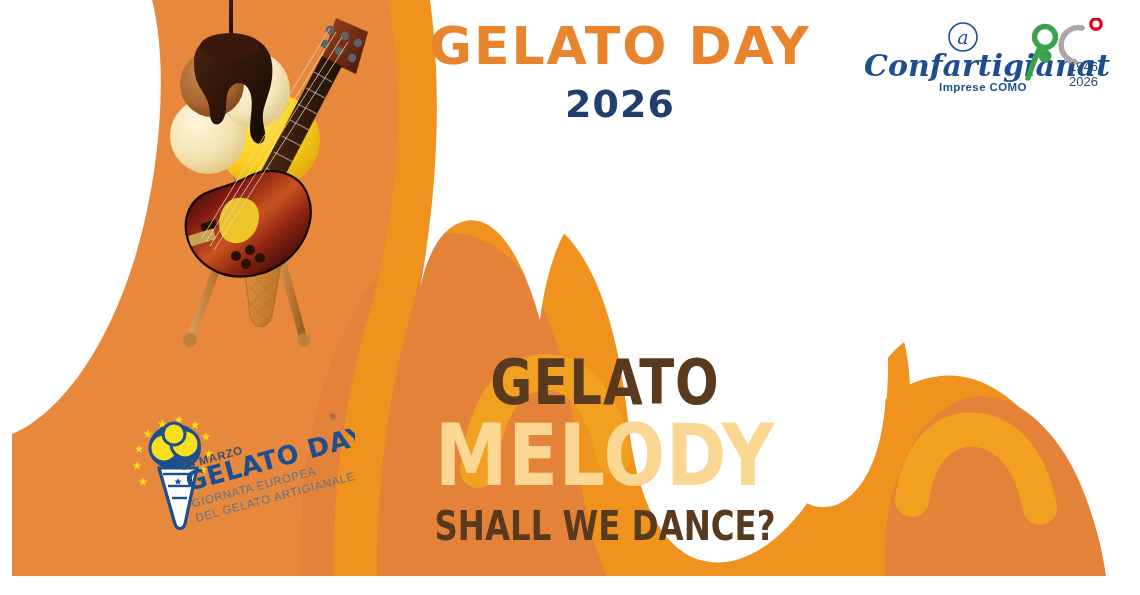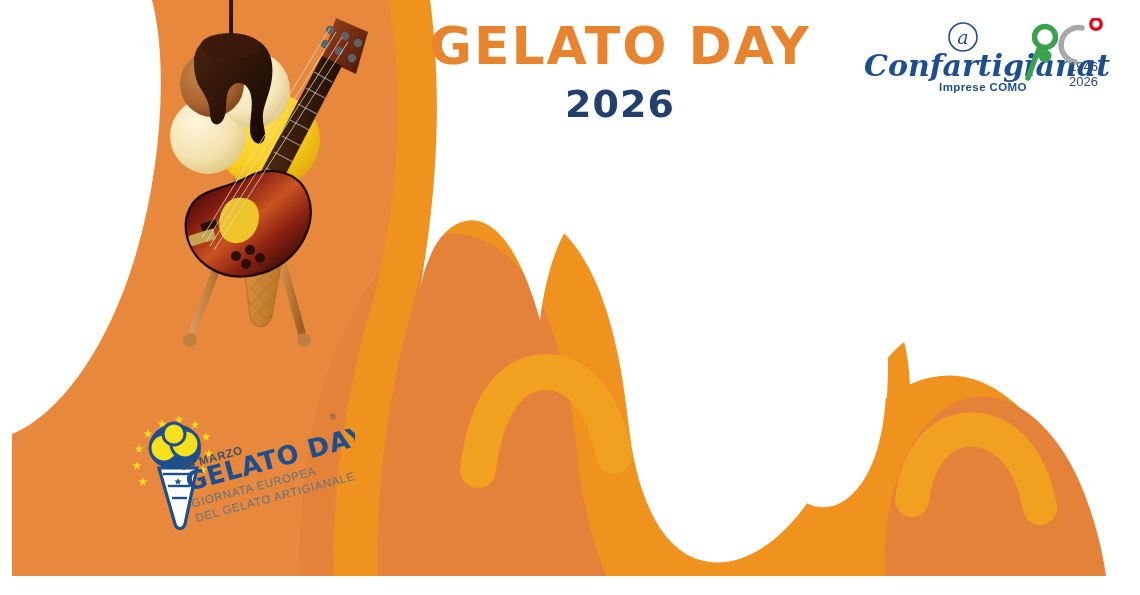--- a/index.html
+++ b/index.html
@@ -340,20 +340,25 @@
         <path d="M192,37 L60,246"></path>
           <path d="M198,42 L64,250"></path>
       </g>
     </g>
   </svg>
 
   <div class="hdr" id="gelato-day-title">GELATO  DAY</div>
 
   <div class="hdr" id="gelato-day-year">2026</div>
 
+  <div id="headline-block">
+    <div class="hl" id="headline-gelato">GELATO</div>
+    <div class="hl" id="headline-melody">MELODY</div>
+    <div class="hl" id="headline-tagline">SHALL WE DANCE?</div>
+  </div>
 
   <svg id="confartigianato-logo" viewBox="0 0 250 90" xmlns="http://www.w3.org/2000/svg">
 
     <g>
       <circle cx="103" cy="19" r="14" fill="none" stroke="#1D4E8F" stroke-width="1.6"></circle>
       <text x="103" y="26" text-anchor="middle" font-family="'DejaVu Serif',serif" font-size="19" font-style="italic" fill="#1D4E8F">a</text>
     </g>
 
     <text x="4" y="58" font-family="'DejaVu Serif',serif" font-size="30" font-style="italic" font-weight="bold" fill="#1D4E8F">Confartigianato</text>
 

